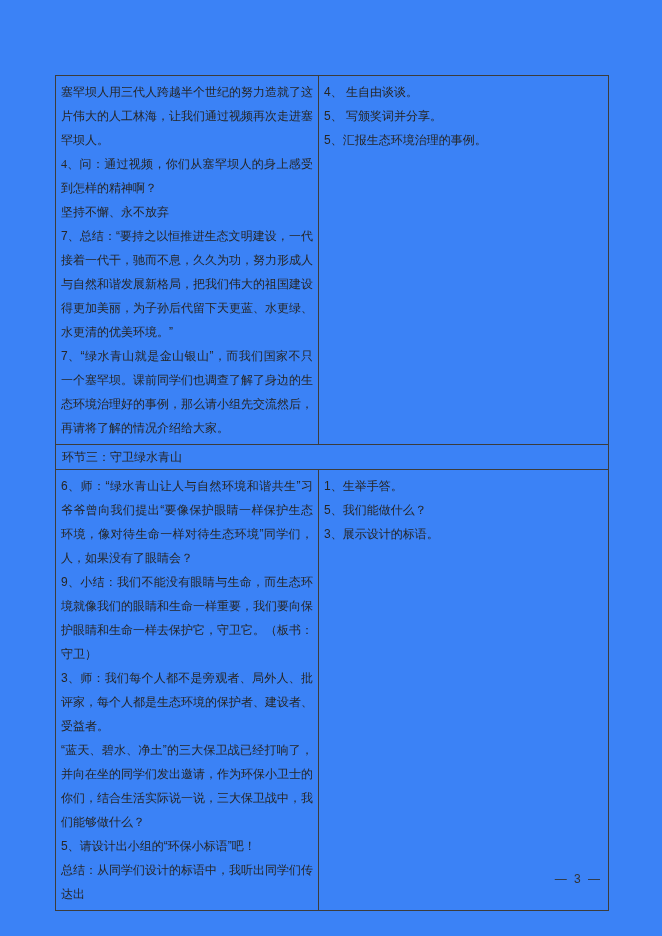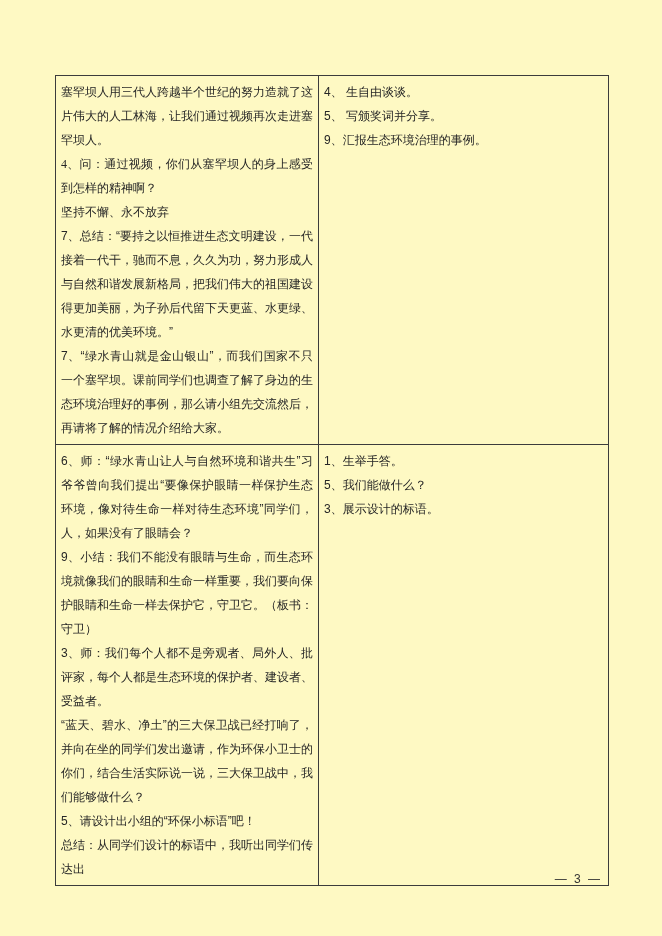--- a/index.html
+++ b/index.html
@@ -10,21 +10,21 @@
   body {
     width: 662px;
     height: 936px;
     position: relative;
     font-family: "Liberation Sans", sans-serif;
     color: #222222;
   }
   .page {
     position: absolute;
     inset: 0;
-    background: #fef9c3;
+    background: #3b82f6;
   }
   table.doc-table {
     position: absolute;
     left: 55px;
     top: 75px;
     width: 553px;
     border-collapse: collapse;
     table-layout: fixed;
   }
   td {
@@ -93,25 +93,28 @@
       <td class="cell left">
         <p class="para">塞罕坝人用三代人跨越半个世纪的努力造就了这片伟大的人工林海，让我们通过视频再次走进塞罕坝人。</p>
         <p class="para gap-top">4、问：通过视频，你们从塞罕坝人的身上感受到怎样的精神啊？</p>
         <p class="para">坚持不懈、永不放弃</p>
         <p class="para">7、总结：“要持之以恒推进生态文明建设，一代接着一代干，驰而不息，久久为功，努力形成人与自然和谐发展新格局，把我们伟大的祖国建设得更加美丽，为子孙后代留下天更蓝、水更绿、水更清的优美环境。”</p>
         <p class="para">7、“绿水青山就是金山银山”，而我们国家不只一个塞罕坝。课前同学们也调查了解了身边的生态环境治理好的事例，那么请小组先交流然后，再请将了解的情况介绍给大家。</p>
       </td>
       <td class="cell right">
         <p class="para r1-item-1">4、 生自由谈谈。</p>
         <p class="para r1-item-2">5、 写颁奖词并分享。</p>
-        <p class="para r1-item-3">9、汇报生态环境治理的事例。</p>
+        <p class="para r1-item-3">5、汇报生态环境治理的事例。</p>
       </td>
     </tr>
 
 
+    <tr>
+      <td class="cell stage" colspan="2">环节三：守卫绿水青山</td>
+    </tr>
 
     <tr class="row4">
       <td class="cell left">
         <p class="para">6、师：“绿水青山让人与自然环境和谐共生”习爷爷曾向我们提出“要像保护眼睛一样保护生态环境，像对待生命一样对待生态环境”同学们，人，如果没有了眼睛会？</p>
         <p class="para">9、小结：我们不能没有眼睛与生命，而生态环境就像我们的眼睛和生命一样重要，我们要向保护眼睛和生命一样去保护它，守卫它。（板书：守卫）</p>
         <p class="para">3、师：我们每个人都不是旁观者、局外人、批评家，每个人都是生态环境的保护者、建设者、受益者。</p>
         <p class="para">“蓝天、碧水、净土”的三大保卫战已经打响了，并向在坐的同学们发出邀请，作为环保小卫士的你们，结合生活实际说一说，三大保卫战中，我们能够做什么？</p>
         <p class="para">5、请设计出小组的“环保小标语”吧！</p>
         <p class="para">总结：从同学们设计的标语中，我听出同学们传达出</p>
       </td>

